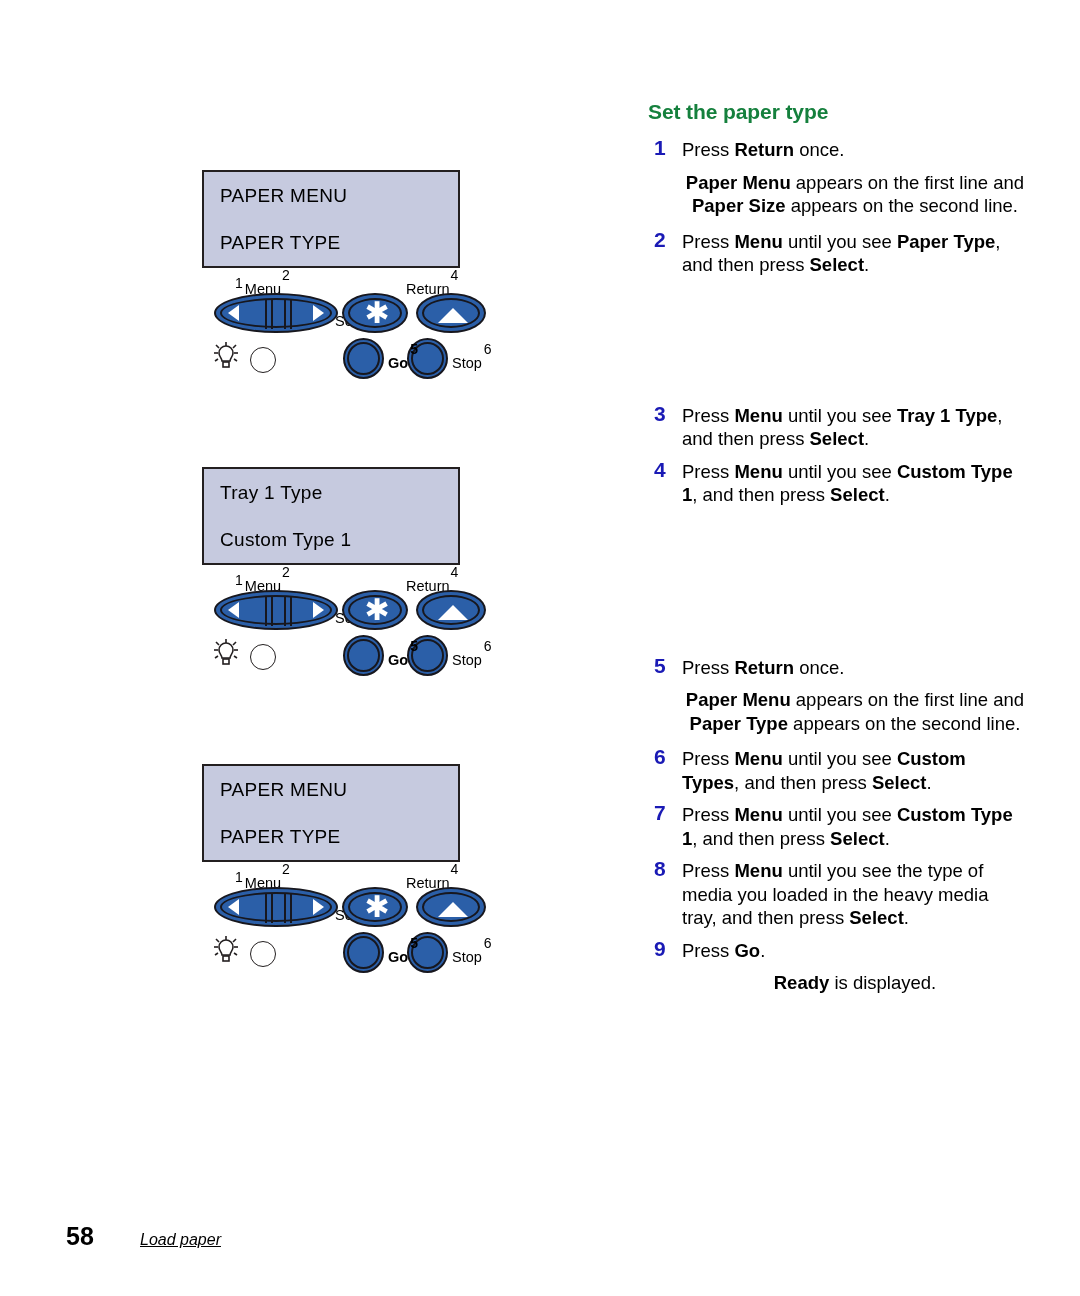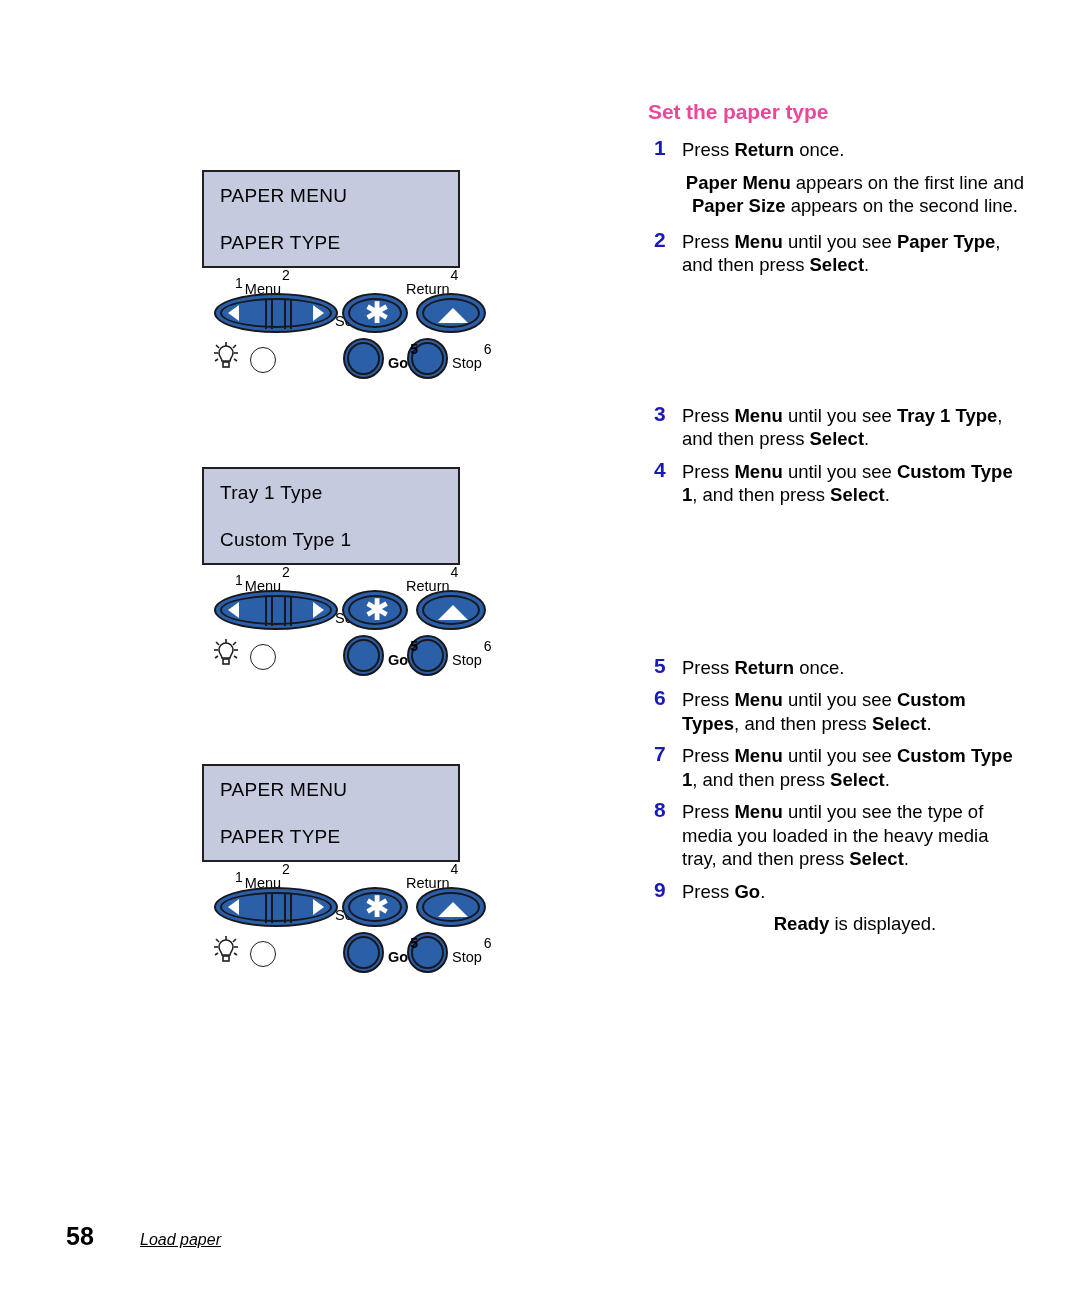--- a/index.html
+++ b/index.html
@@ -233,21 +233,21 @@
   }
 
   
   #text-column {
     position: absolute;
     left: 648px;
     top: 100px;
     width: 380px;
   }
   .heading {
-    color: #ec4899;
+    color: #15803d;
     font-size: 21px;
     font-weight: bold;
     margin: 0 0 14px 0;
     letter-spacing: -0.1px;
   }
 
   .step {
     position: relative;
     padding-left: 34px;
     margin-bottom: 9px;
@@ -506,20 +506,21 @@
     <span class="step-num">4</span>
     <span class="step-text">Press <b>Menu</b> until you see <b>Custom Type 1</b>, and then press <b>Select</b>.</span>
   </div>
 
   <div class="gap-b"></div>
 
   <div class="step">
     <span class="step-num">5</span>
     <span class="step-text">Press <b>Return</b> once.</span>
   </div>
+  <div class="step-note"><b>Paper Menu</b> appears on the first line and <b>Paper Type</b> appears on the second line.</div>
 
   <div class="step">
     <span class="step-num">6</span>
     <span class="step-text">Press <b>Menu</b> until you see <b>Custom Types</b>, and then press <b>Select</b>.</span>
   </div>
 
   <div class="step">
     <span class="step-num">7</span>
     <span class="step-text">Press <b>Menu</b> until you see <b>Custom Type 1</b>, and then press <b>Select</b>.</span>
   </div>

